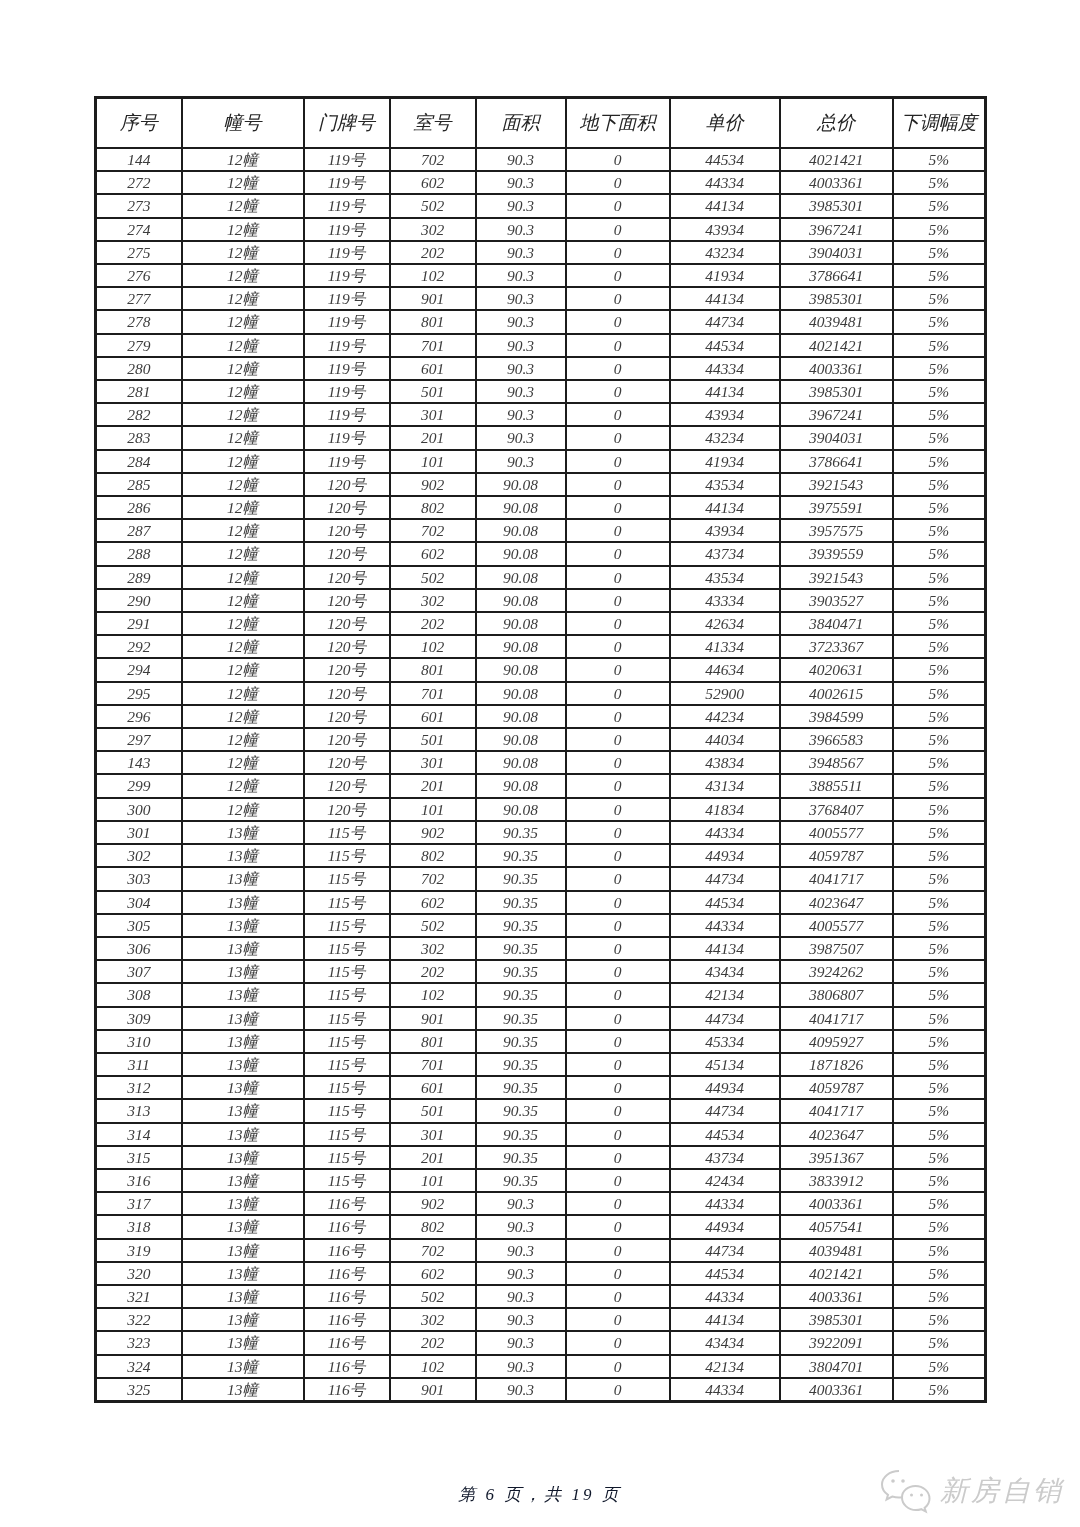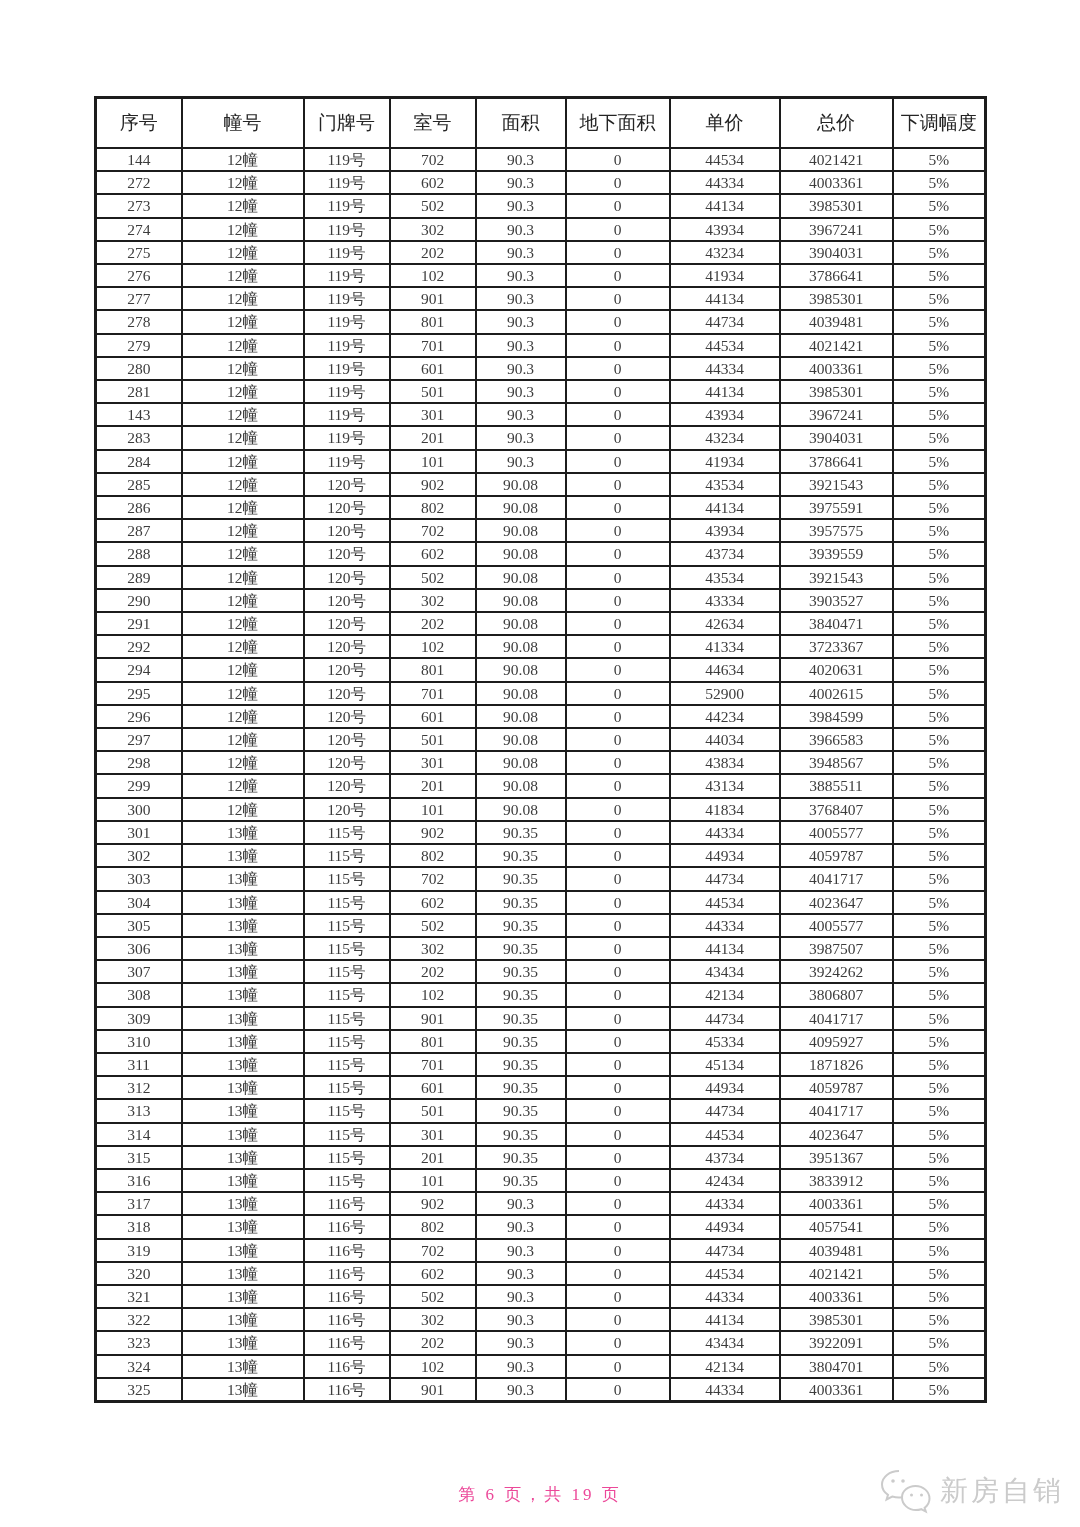--- a/index.html
+++ b/index.html
@@ -7,20 +7,21 @@
     padding: 0;
     background: #ffffff;
   }
   .page {
     position: relative;
     width: 1080px;
     height: 1527px;
     background: #ffffff;
     overflow: hidden;
     font-family: "Liberation Serif", "DejaVu Serif", serif;
+    font-style: italic;
   }
   table.price-table {
     position: absolute;
     left: 94px;
     top: 96px;
     border-collapse: collapse;
     table-layout: fixed;
     border: 3px solid #1c1c1c;
   }
   table.price-table th,
@@ -44,21 +45,21 @@
     font-size: 15.5px;
     color: #3c3c3c;
   }
   .footer {
     position: absolute;
     top: 1483px;
     left: 0;
     width: 100%;
     text-align: center;
     font-size: 17px;
-    color: #ec4899;
+    color: #0f172a;
     letter-spacing: 3px;
   }
   .watermark {
     position: absolute;
     top: 1468px;
     right: 16px;
     display: flex;
     align-items: center;
     gap: 8px;
     color: #cbcbcb;
@@ -219,21 +220,21 @@
           <td>12幢</td>
           <td>119号</td>
           <td>501</td>
           <td>90.3</td>
           <td>0</td>
           <td>44134</td>
           <td>3985301</td>
           <td>5%</td>
         </tr>
         <tr>
-          <td>143</td>
+          <td>282</td>
           <td>12幢</td>
           <td>119号</td>
           <td>301</td>
           <td>90.3</td>
           <td>0</td>
           <td>43934</td>
           <td>3967241</td>
           <td>5%</td>
         </tr>
         <tr>
@@ -384,21 +385,21 @@
           <td>12幢</td>
           <td>120号</td>
           <td>501</td>
           <td>90.08</td>
           <td>0</td>
           <td>44034</td>
           <td>3966583</td>
           <td>5%</td>
         </tr>
         <tr>
-          <td>298</td>
+          <td>143</td>
           <td>12幢</td>
           <td>120号</td>
           <td>301</td>
           <td>90.08</td>
           <td>0</td>
           <td>43834</td>
           <td>3948567</td>
           <td>5%</td>
         </tr>
         <tr>

